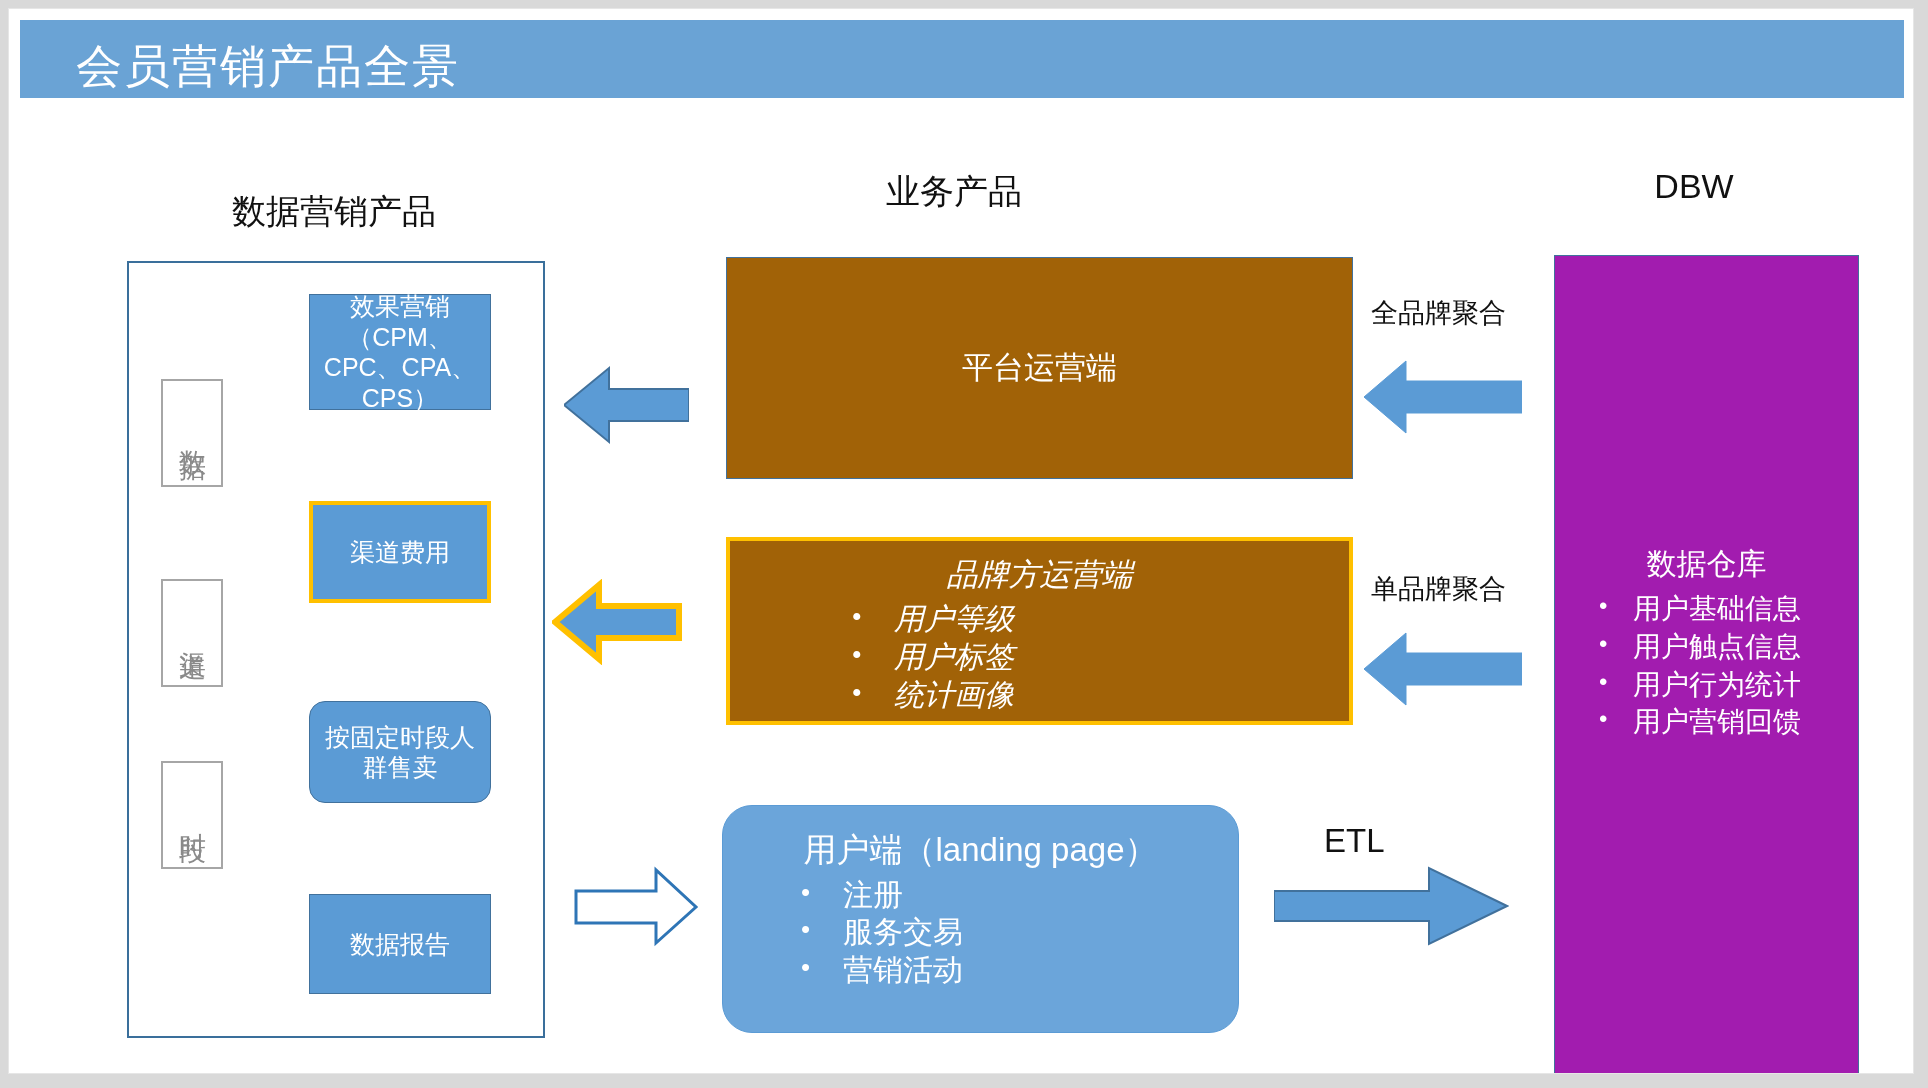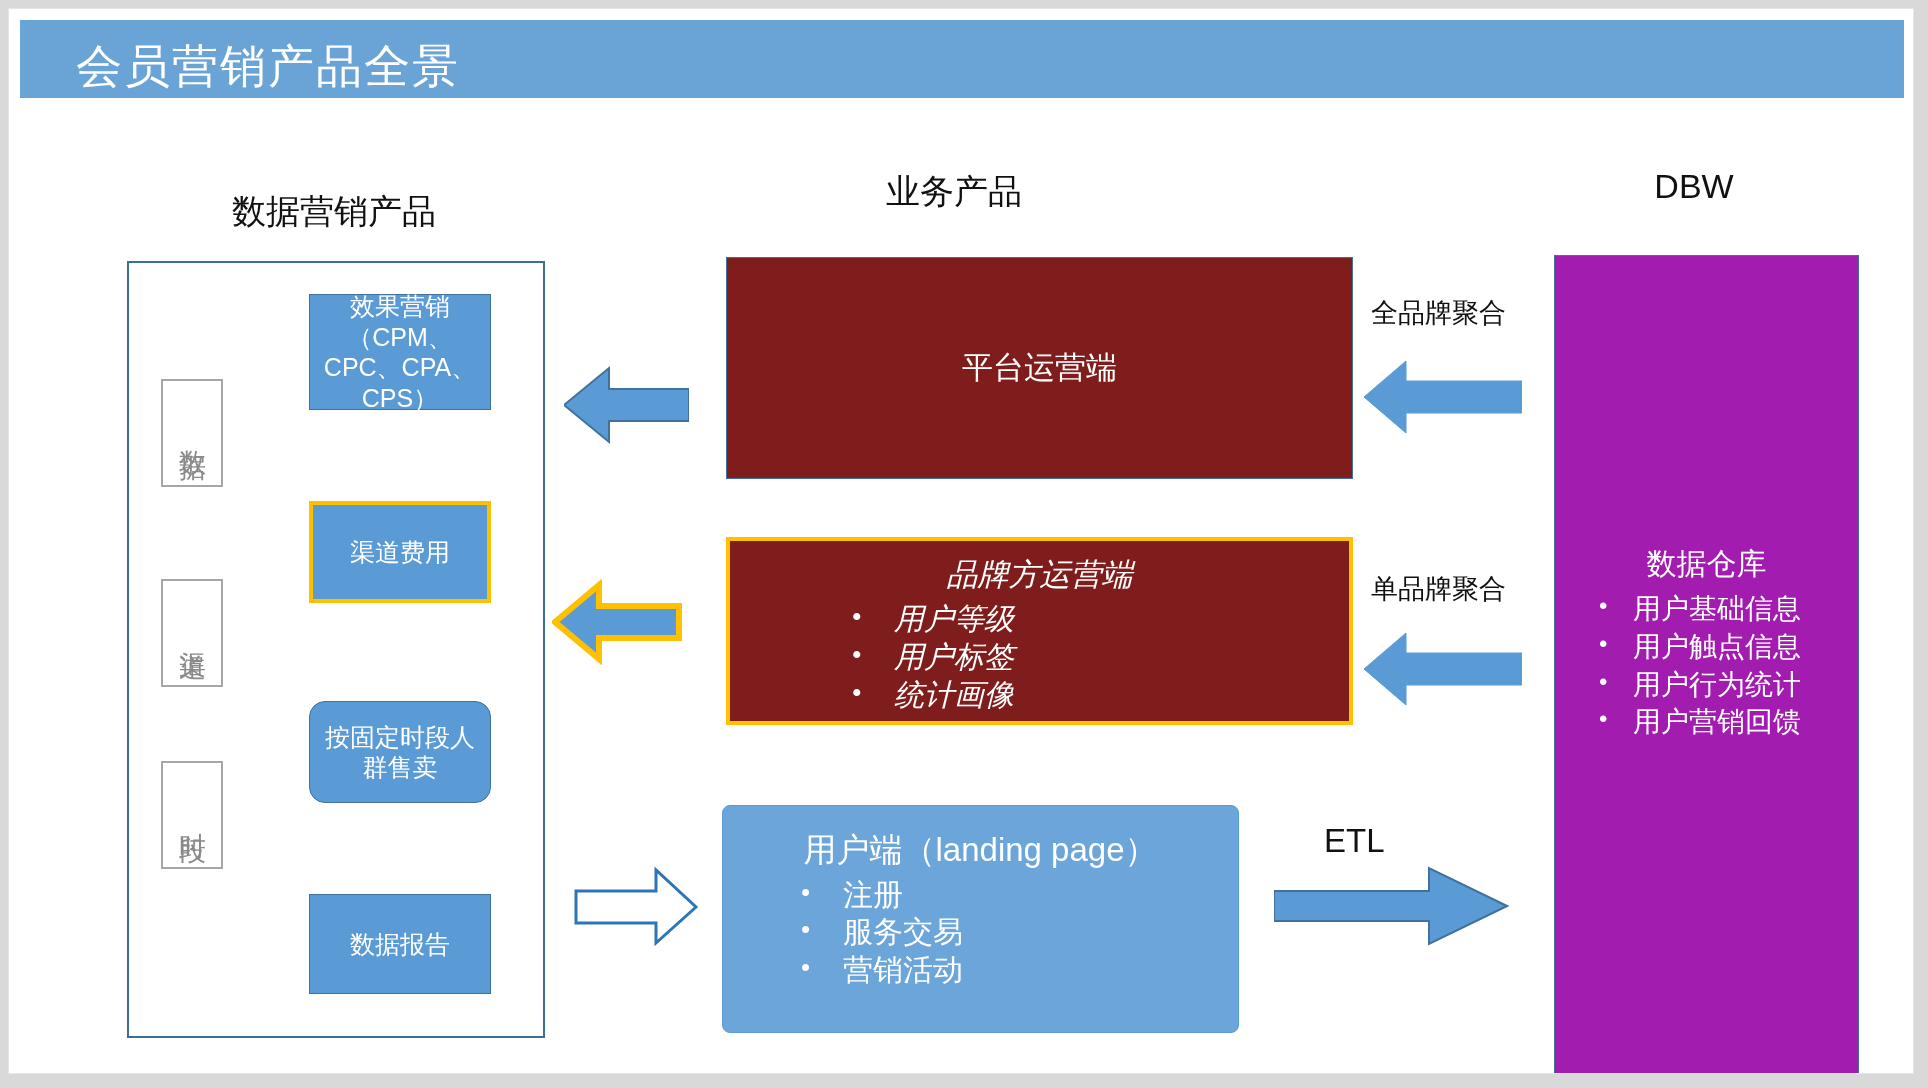--- a/index.html
+++ b/index.html
@@ -76,32 +76,32 @@
     padding:2px 6px;
   }
   .blue-box.hl{border:4px solid #ffc000;}
   #prod-box-0{left:300px;top:285px;width:182px;height:116px;text-align:center;}
   #prod-box-1{left:300px;top:492px;width:182px;height:102px;text-align:center;}
   #prod-box-2{left:300px;top:692px;width:182px;height:102px;border-radius:16px;}
   #prod-box-3{left:300px;top:885px;width:182px;height:100px;}
   
   .mid-box{
     position:absolute;
-    background:#7f1d1d;
+    background:#a16207;
     border:1px solid #41719c;
     box-sizing:border-box;
     color:#ffffff;
     font-size:30px;line-height:1.32;
   }
   #mid-box-0{left:717px;top:248px;width:627px;height:222px;
     display:flex;align-items:center;justify-content:center;}
   #mid-box-1{left:717px;top:528px;width:627px;height:188px;
     border:4px solid #ffc000;padding-top:14px;font-style:italic;}
   #mid-box-2{left:713px;top:796px;width:517px;height:228px;
-    background:#6ba5da;border:1px solid #5b9bd5;border-radius:8px;
+    background:#6ba5da;border:1px solid #5b9bd5;border-radius:30px;
     padding-top:22px;}
   .mid-title{
     text-align:center;font-size:31px;color:#ffffff;white-space:nowrap;
   }
   .mid-title-lp{ text-align:center;font-size:33px;color:#ffffff;white-space:nowrap;}
   ul.bullets{
     margin:4px 4px 0 0;padding:0 0 0 164px;list-style:none;
   }
   ul.bullets.lp{padding-left:120px;}
   ul.bullets li{

